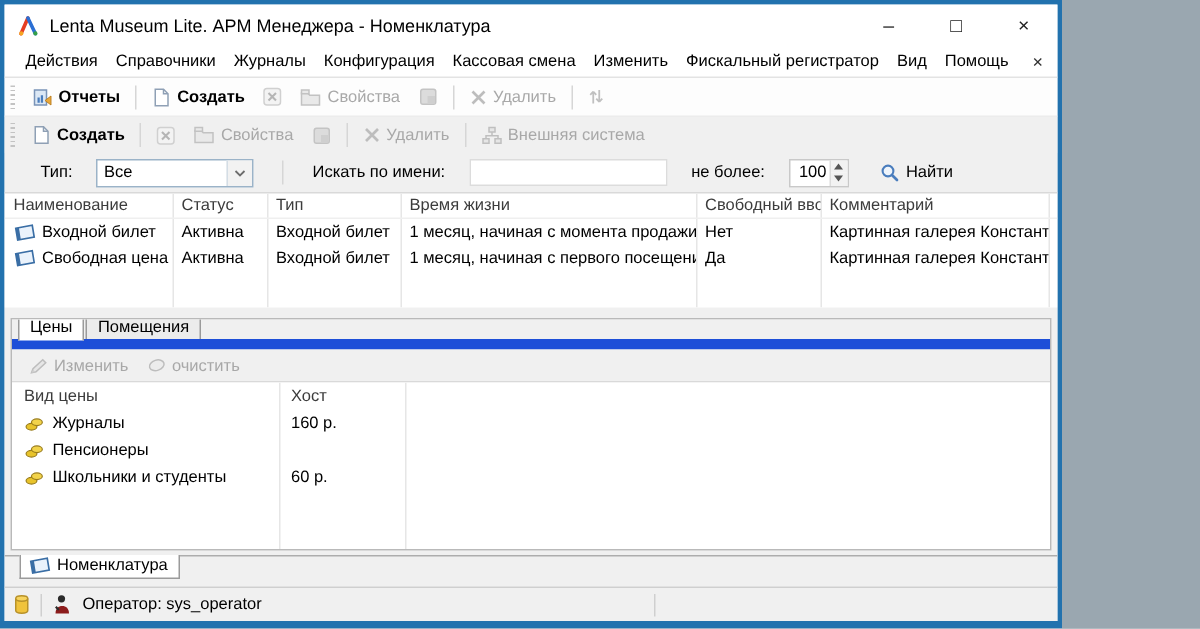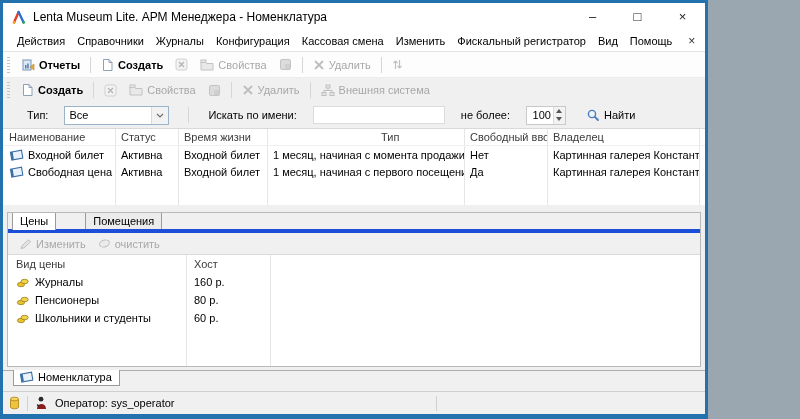--- a/index.html
+++ b/index.html
@@ -60,21 +60,21 @@
   
   .ntable { height:77px; margin:0; background:#fff; border-top:1px solid #d9d9d9; position:relative; flex:0 0 auto; overflow:hidden; }
   .colsep { position:absolute; top:0; bottom:0; width:1px; background:#e6e6e6; }
   .trow { display:flex; height:17px; align-items:center; position:relative; }
   .trow.head { color:#3c3c3c; border-bottom:1px solid #efefef; }
   .tcell { padding:0 0 0 6px; white-space:nowrap; overflow:hidden; display:flex; align-items:center; gap:4px; height:100%; }
   .c0{width:112px} .c1{width:63px} .c2{width:89px} .c3{width:197px} .c4{width:83px} .c5{width:152px} .c6{flex:1}
 
   
   .panel { flex:1; margin:7px 4px 3px 4px; border:1px solid #b9b9b9; background:#fff; display:flex; flex-direction:column; overflow:hidden; }
-  .tabs { display:flex; align-items:flex-end; padding:2px 0 0 4px; background:#f0f0f0; border-bottom:4px solid #1d4ed8; height:20px; flex:0 0 auto;gap:28px; }
+  .tabs { display:flex; align-items:flex-end; padding:2px 0 0 4px; background:#f0f0f0; border-bottom:7px solid #1d4ed8; height:20px; flex:0 0 auto; }
   .tab { border:1px solid #9b9b9b; border-bottom:none; padding:2px 7px; background:#ececec; margin-right:1px; position:relative; }
   .tab.active { background:#fff; margin-bottom:-1px; padding-bottom:3px; z-index:2; }
   .dtoolbar { height:22px; background:#f0f0f0; display:flex; align-items:center; padding-left:6px; gap:2px; border-bottom:1px solid #d9d9d9; flex:0 0 auto; }
   .ptable { flex:1; background:#fff; position:relative; overflow:hidden; }
   .ptable .p0{width:178px} .ptable .p1{width:84px} .ptable .p2{flex:1}
   .prow { display:flex; height:18px; align-items:center; }
   .prow.head { color:#3c3c3c; }
   .pcell { padding-left:8px; white-space:nowrap; display:flex; align-items:center; gap:5px; height:100%; }
 
   
@@ -270,24 +270,23 @@
     <div class="ntable">
       <span class="colsep" style="left:112px"></span>
       <span class="colsep" style="left:175px"></span>
       <span class="colsep" style="left:264px"></span>
       <span class="colsep" style="left:461px"></span>
       <span class="colsep" style="left:544px"></span>
       <span class="colsep" style="left:696px"></span>
       <div class="trow head">
         <span class="tcell c0">Наименование</span>
         <span class="tcell c1">Статус</span>
+        <span class="tcell c2">Тип</span>
         <span class="tcell c3">Время жизни</span>
-        <span class="tcell c2">Тип</span>
         <span class="tcell c4">Свободный ввод</span>
-        <span class="tcell c5">Владелец</span>
         <span class="tcell c6">Комментарий</span>
       </div>
 
         <div class="trow">
           <span class="tcell c0">
             <svg class="icon" width="15" height="12" viewBox="0 0 15 12">
               <path d="M1.5 3.2 L12.5 1.2 L13.8 9 L2.8 11 Z" fill="#eaf2fb" stroke="#3a6ea5" stroke-width="1.1"></path>
               <path d="M1.5 3.2 L3.6 2.8 L4.9 10.6 L2.8 11 Z" fill="#3a6ea5"></path>
             </svg>
             <span>Входной билет</span>
@@ -360,21 +359,20 @@
           </div>
 
           <div class="prow">
             <span class="pcell p0">
               <svg class="icon" width="14" height="11" viewBox="0 0 14 11">
                 <ellipse cx="5" cy="7.5" rx="3.6" ry="2.2" fill="#e8c32a" stroke="#9a7d1c" stroke-width="0.8"></ellipse>
                 <ellipse cx="8.6" cy="4.5" rx="3.6" ry="2.2" fill="#f2d34a" stroke="#9a7d1c" stroke-width="0.8"></ellipse>
               </svg>
               <span>Пенсионеры</span>
             </span>
-            <span class="pcell p1">80 р.</span>
             <span class="pcell p2"></span>
           </div>
 
           <div class="prow">
             <span class="pcell p0">
               <svg class="icon" width="14" height="11" viewBox="0 0 14 11">
                 <ellipse cx="5" cy="7.5" rx="3.6" ry="2.2" fill="#e8c32a" stroke="#9a7d1c" stroke-width="0.8"></ellipse>
                 <ellipse cx="8.6" cy="4.5" rx="3.6" ry="2.2" fill="#f2d34a" stroke="#9a7d1c" stroke-width="0.8"></ellipse>
               </svg>
               <span>Школьники и студенты</span>

